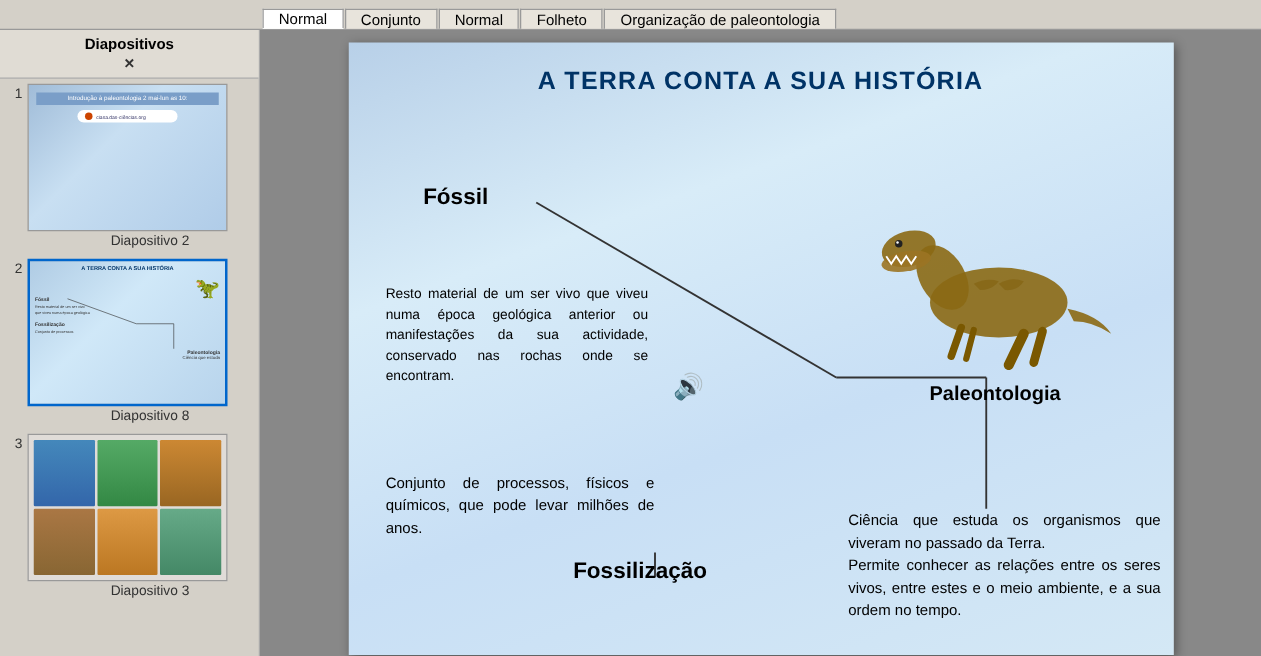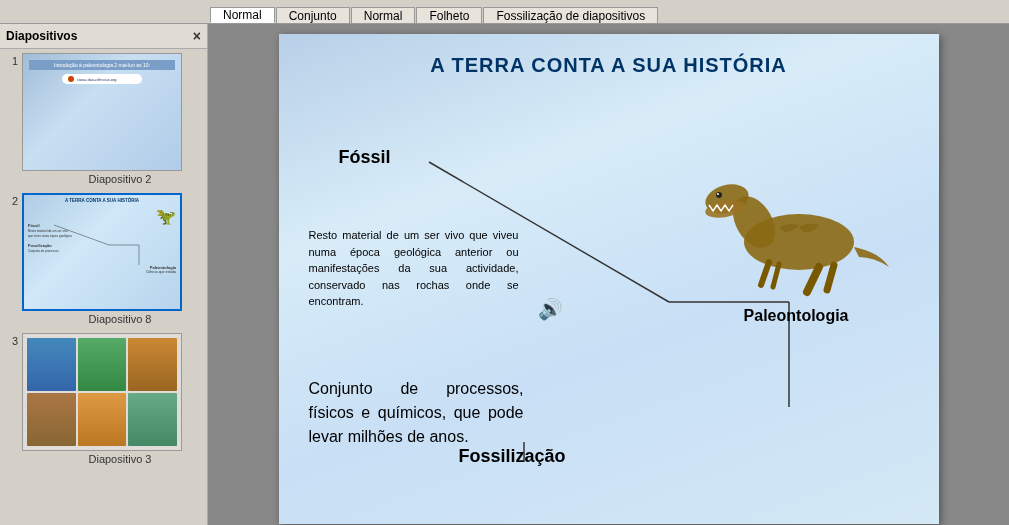--- a/index.html
+++ b/index.html
@@ -52,20 +52,21 @@
     }
     .sidebar-header {
       display: flex;
       align-items: center;
       justify-content: space-between;
       padding: 4px 6px;
       background: #e0dcd4;
       border-bottom: 1px solid #aaa;
       font-size: 12px;
       font-weight: bold;
+      flex-direction: column;
     }
     .sidebar-close {
       cursor: pointer;
       font-size: 14px;
       font-weight: bold;
       color: #333;
     }
     .sidebar-scroll {
       flex: 1;
       overflow-y: auto;
@@ -194,21 +195,21 @@
       font-size: 11px;
       line-height: 1.5;
       color: #000;
       text-align: justify;
     }
     .text-fossilizacao {
       position: absolute;
       left: 30px;
       top: 290px;
       width: 215px;
-      font-size: 16px;
+      font-size: 12px;
       line-height: 1.5;
       color: #000;
       text-align: justify;
     }
     .text-paleontologia {
       position: absolute;
       right: 10px;
       top: 320px;
       width: 250px;
       font-size: 12px;
@@ -255,21 +256,21 @@
   <div class="tab">
     <span>Conjunto</span>
   </div>
   <div class="tab">
     <span>Normal</span>
   </div>
   <div class="tab">
     <span>Folheto</span>
   </div>
   <div class="tab">
-    <span>Fossilização de diapositivos</span>
+    <span>Organização de paleontologia</span>
   </div>
 </div>
 
 <div class="main-area">
 
   <div class="sidebar">
     <div class="sidebar-header">
       <span>Diapositivos</span>
       <span class="sidebar-close">×</span>
     </div>
@@ -395,18 +396,22 @@
             <path d="M110,60 Q120,54 130,58 Q125,66 115,65 Z" fill="#7a5800" opacity="0.4"></path>
           </svg>
         </div>
 
         <div class="label-paleontologia">Paleontologia</div>
 
         <div class="text-fossilizacao">Conjunto de processos, físicos e químicos, que pode levar milhões de anos.</div>
 
         <div class="label-fossilizacao">Fossilização</div>
 
+        <div class="text-paleontologia" style="position:absolute; right:10px; top:320px; width:250px; font-size:12px; line-height:1.5; color:#000; text-align:justify;">
+          Ciência que estuda os organismos que viveram no passado da Terra.<br>
+          Permite conhecer as relações entre os seres vivos, entre estes e o meio ambiente, e a sua ordem no tempo.
+        </div>
 
       </div>
     </div>
   </div>
 
 </div>
 
 </body></html>

